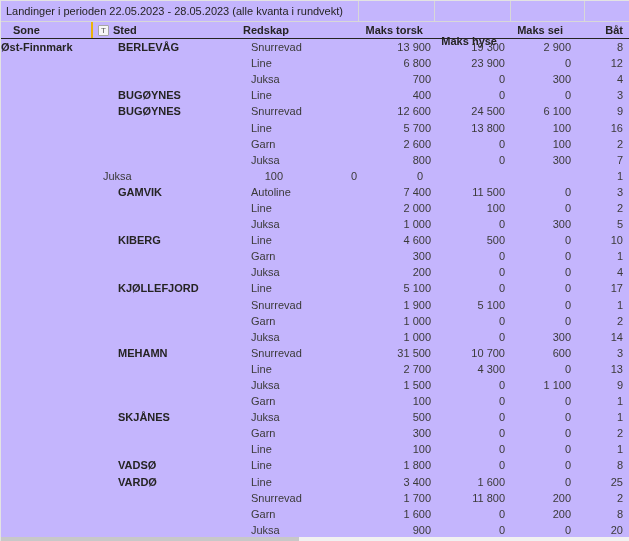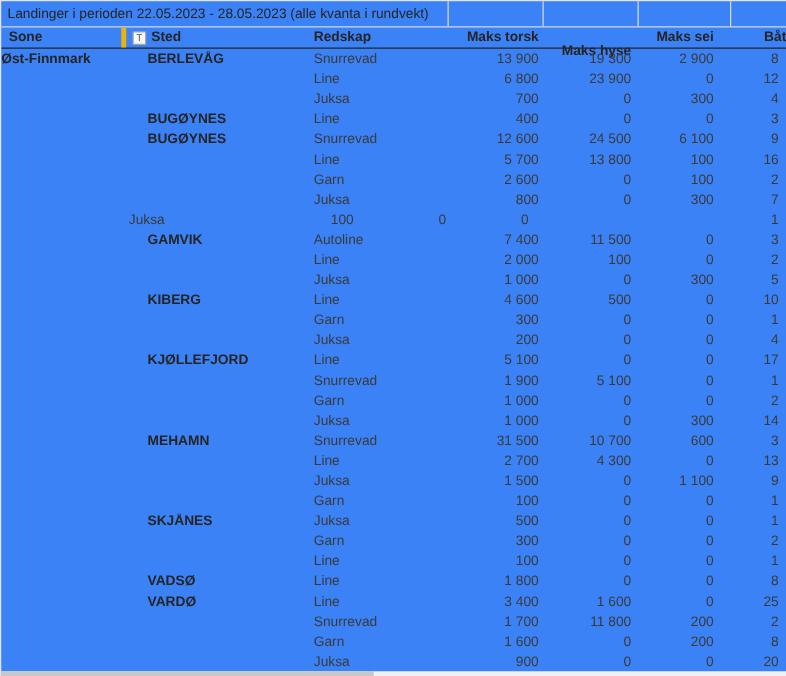--- a/index.html
+++ b/index.html
@@ -1,41 +1,41 @@
 <!DOCTYPE html>
 <html><head>
 <meta charset="utf-8">
 <style>
   html,body{margin:0;padding:0;}
   .app{
-    width:629px;height:541px;position:relative;background:#3b82f6;
+    width:629px;height:541px;position:relative;background:#c4b5fd;
     font-family:"Liberation Sans",sans-serif;font-size:11px;color:#252423;
     overflow:hidden;border-top:1px solid #e3e3e3;border-left:1px solid #e3e3e3;
     box-sizing:border-box;
   }
   
   .title-row{display:flex;height:21px;border-bottom:1px solid #d8d8d8;box-sizing:border-box;}
   .title-cell{height:100%;display:flex;align-items:center;border-right:1px solid #d8d8d8;box-sizing:border-box;}
   .tc-main{width:358px;padding-left:5px;}
   .tc-a{width:76px;}
   .tc-b{width:76px;}
   .tc-c{width:74px;}
   .tc-d{flex:1;border-right:none;}
   
   .header-row{display:flex;height:17px;align-items:center;font-weight:bold;
     border-bottom:1px solid #252423;box-sizing:border-box;}
   .h-cell{height:100%;display:flex;align-items:center;box-sizing:border-box;}
-  .h-sone{width:100px;padding-left:6px;border-right:4px solid #eab308;}
+  .h-sone{width:92px;padding-left:12px;border-right:2px solid #eab308;}
   .h-sted{width:148px;padding-left:5px;}
   .h-redskap{width:110px;padding-left:2px;}
   .h-num{justify-content:flex-end;}
   .h-torsk{width:76px;padding-right:4px;}
   .h-hyse{width:76px;padding-right:6px;margin-top:21px;}
   .h-sei{width:74px;padding-right:14px;}
-  .h-bat{flex:1;padding-right:0;}
+  .h-bat{flex:1;padding-right:6px;}
   .filter-box{
     display:inline-block;width:11px;height:11px;border:1px solid #a6a6a6;background:#f7f7f7;
     font-size:8px;line-height:10px;text-align:center;font-weight:normal;color:#555;
     margin-right:4px;box-sizing:border-box;border-radius:1px;
   }
   
   .table-body{}
   .row{display:flex;height:16.1px;align-items:center;}
   .cell{box-sizing:border-box;white-space:nowrap;overflow:hidden;}
   .c-sone{width:100px;font-weight:bold;}

